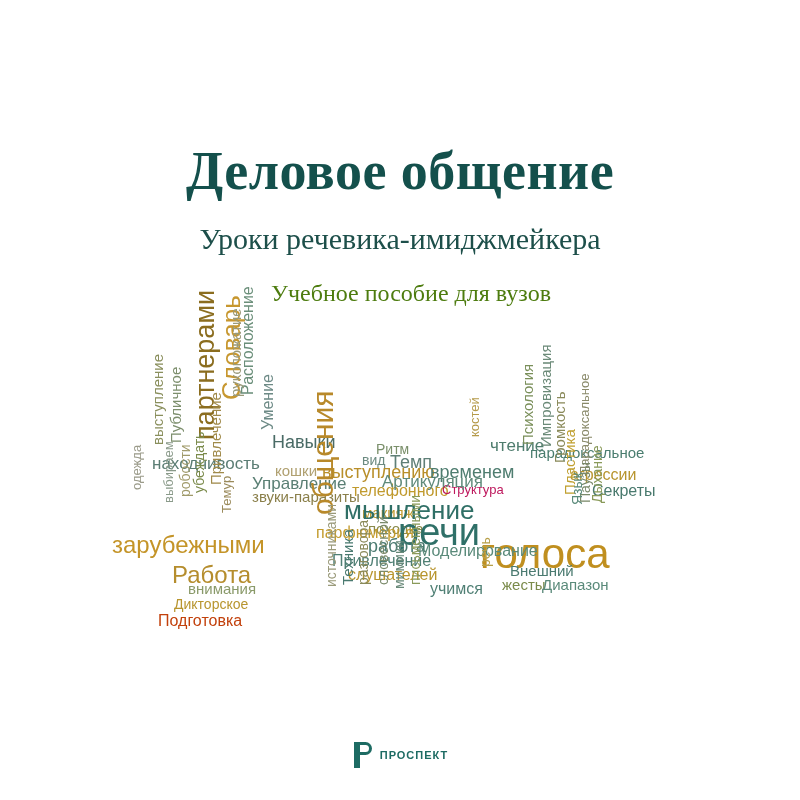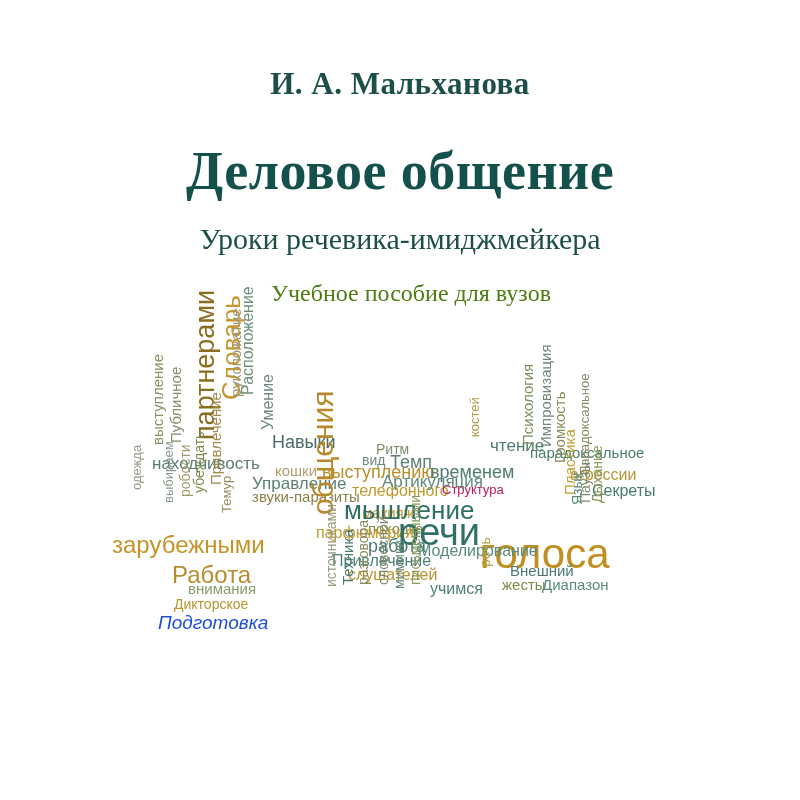--- a/index.html
+++ b/index.html
@@ -119,21 +119,20 @@
     letter-spacing: 1px;
     color: #1d6b63;
     font-weight: bold;
   }
 </style>
 </head>
 <body>
 
 <div class="cover">
 
-  <div class="author">И. А. Мальханова</div>
 
   <div class="title">Деловое общение</div>
 
   <div class="subtitle">Уроки речевика-имиджмейкера</div>
 
   <div class="series">Учебное пособие для вузов</div>
 
   <div class="cloud" id="word-cloud">
       <span style="left: 118px; top: 15px; font-size: 26px; color: rgb(199, 151, 47); transform: rotate(-90deg);">Словарь</span>
       <span style="left: 92px; top: 55px; font-size: 27px; color: rgb(139, 109, 31); transform: rotate(-90deg);">партнерами</span>
@@ -185,25 +184,31 @@
       <span style="left: 72px; top: 178px; font-size: 24px; color: rgb(181, 141, 45);">Работа</span>
       <span style="left: 268px; top: 152px; font-size: 18px; color: rgb(74, 122, 112);">работа</span>
       <span style="left: 318px; top: 158px; font-size: 16px; color: rgb(90, 138, 122);">Моделирование</span>
       <span style="left: 232px; top: 168px; font-size: 16px; color: rgb(79, 127, 116);">Привлечение</span>
       <span style="left: 248px; top: 182px; font-size: 16px; color: rgb(184, 149, 46);">слушателей</span>
       <span style="left: 410px; top: 178px; font-size: 15px; color: rgb(74, 122, 112);">Внешний</span>
       <span style="left: 402px; top: 192px; font-size: 15px; color: rgb(122, 138, 74);">жесты</span>
       <span style="left: 442px; top: 192px; font-size: 15px; color: rgb(90, 138, 122);">Диапазон</span>
       <span style="left: 88px; top: 196px; font-size: 15px; color: rgb(138, 154, 106);">внимания</span>
       <span style="left: 74px; top: 212px; font-size: 14px; color: rgb(184, 149, 46);">Дикторское</span>
-      <span style="left: 58px; top: 228px; font-size: 19px; color: #1d4ed8; font-style: italic;">Подготовка</span>
+      <span style="left: 58px; top: 228px; font-size: 16px; color: #c2410c;">Подготовка</span>
       <span style="left: 240px; top: 200px; font-size: 15px; color: rgb(74, 122, 112); transform: rotate(-90deg);">Техника</span>
       <span style="left: 256px; top: 200px; font-size: 14px; color: rgb(138, 138, 90); transform: rotate(-90deg);">разговора</span>
       <span style="left: 224px; top: 202px; font-size: 14px; color: rgb(154, 154, 122); transform: rotate(-90deg);">источниками</span>
       <span style="left: 276px; top: 200px; font-size: 14px; color: rgb(122, 138, 106); transform: rotate(-90deg);">словесной</span>
       <span style="left: 292px; top: 204px; font-size: 14px; color: rgb(106, 138, 122); transform: rotate(-90deg);">мимики</span>
       <span style="left: 308px; top: 200px; font-size: 14px; color: rgb(138, 154, 90); transform: rotate(-90deg);">письменными</span>
       <span style="left: 330px; top: 196px; font-size: 16px; color: rgb(79, 127, 116);">учимся</span>
       <span style="left: 378px; top: 182px; font-size: 14px; color: rgb(184, 160, 74); transform: rotate(-90deg);">речь</span>
     </div>
 
+  <div class="publisher">
+    <span class="logo-wrap">
+      <span class="mark"></span>
+      <span class="pname">ПРОСПЕКТ</span>
+    </span>
+  </div>
 
 </div>
 
 </body></html>

